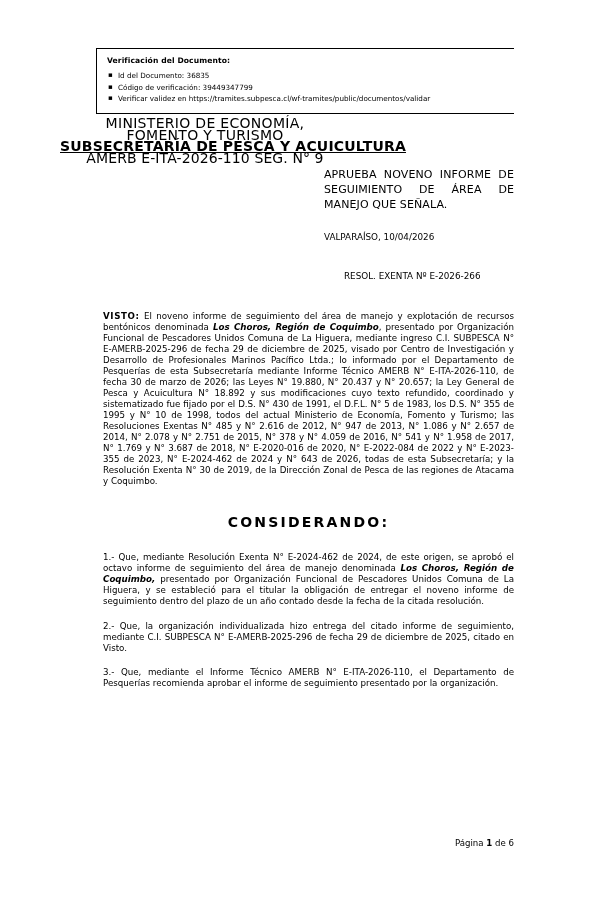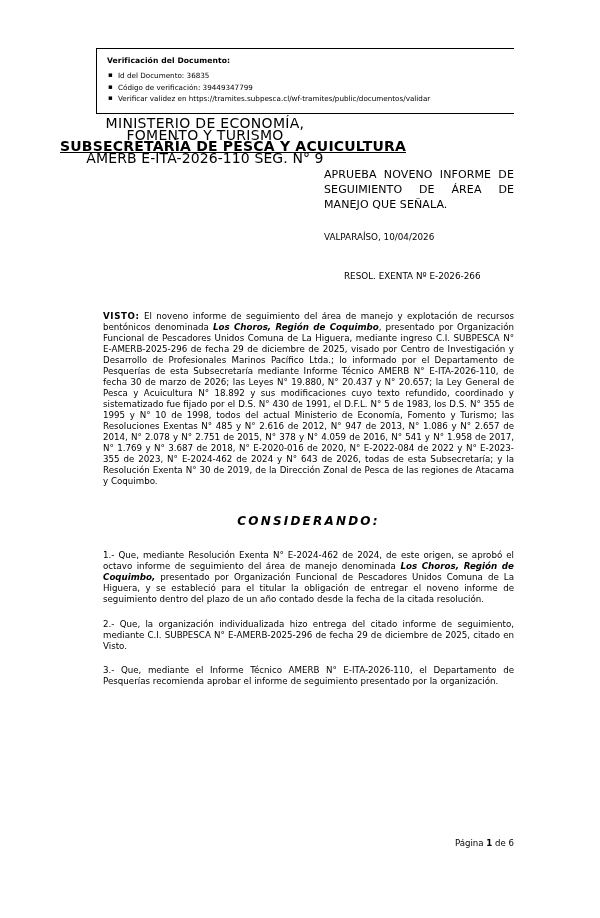--- a/index.html
+++ b/index.html
@@ -134,27 +134,26 @@
   }
   p.para.spaced { margin-top: 13.6px; }
   .lead {
     font-weight: bold;
     letter-spacing: 0.6px;
   }
   .it { font-style: italic; font-weight: bold; }
 
   .considerando {
     margin: 0;
-    font-size: 12px;
+    font-size: 14px;
     font-weight: bold;
     text-align: center;
     letter-spacing: 2.2px;
     padding-top: 27px;
     padding-bottom: 22px;
-    font-style: italic;
   }
 
   .footer-page {
     position: absolute;
     right: 86px;
     top: 838px;
     font-size: 8.6px;
     white-space: nowrap;
   }
   .footer-page b { font-weight: bold; }

